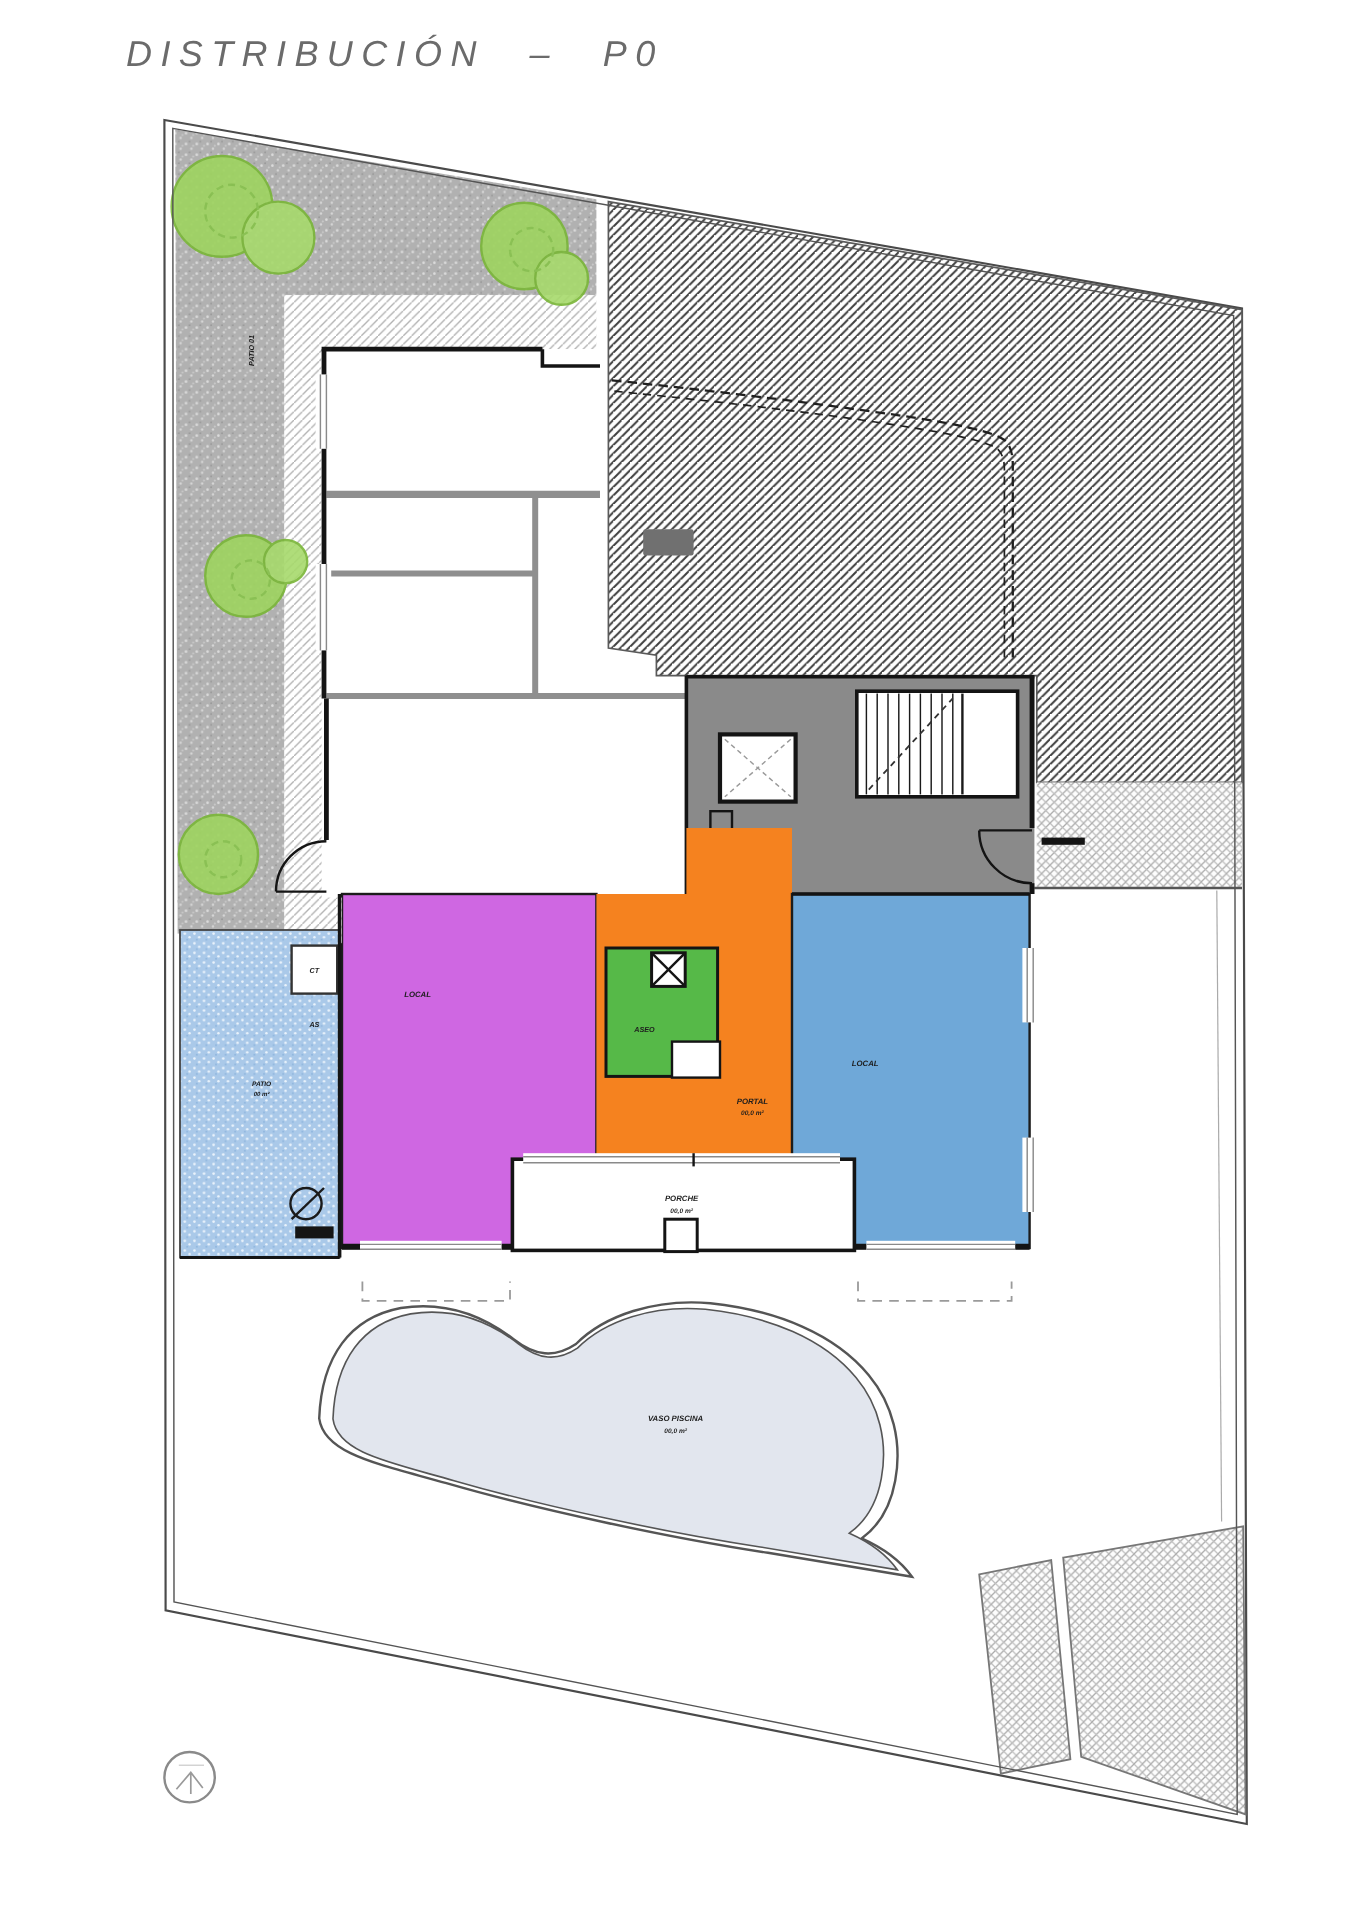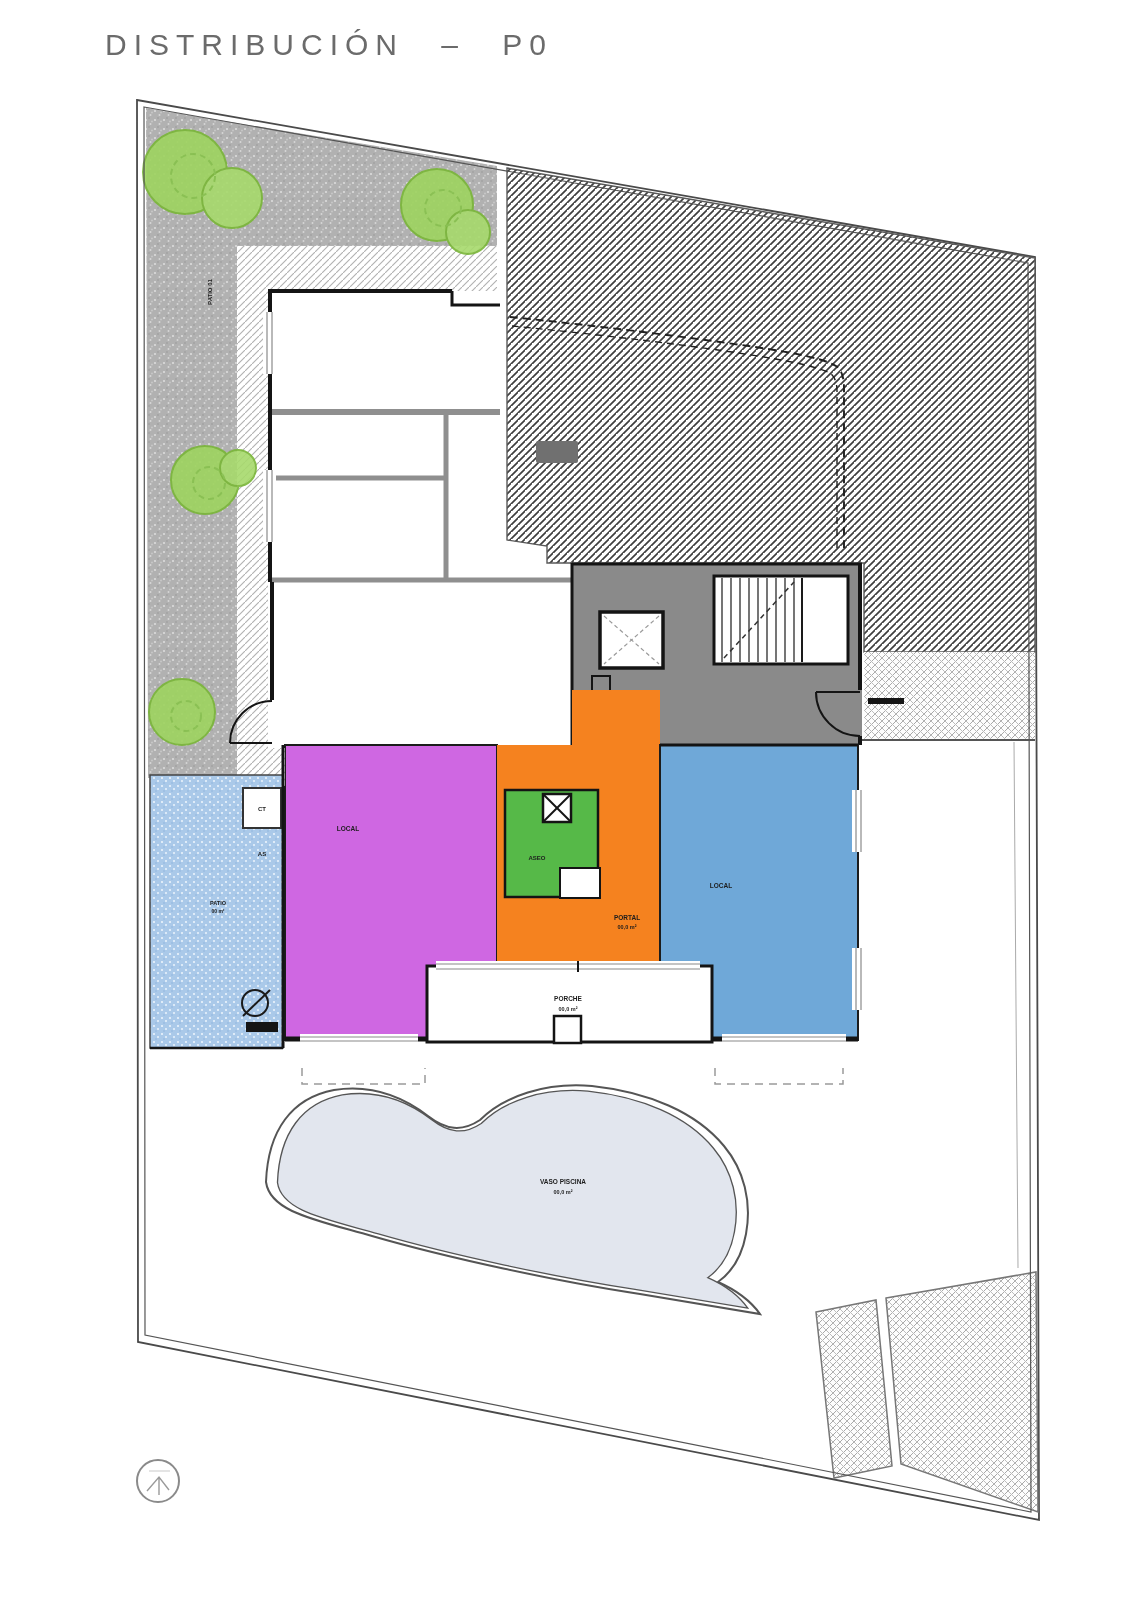--- a/index.html
+++ b/index.html
@@ -1,17 +1,17 @@
 <!DOCTYPE html>
 <html><head>
 <meta charset="utf-8">
 <style>
   html,body{margin:0;padding:0;background:#ffffff;}
   .page{position:relative;width:1130px;height:1600px;background:#ffffff;overflow:hidden;
-        font-family:"Liberation Sans", sans-serif;}
+        font-family:"Liberation Sans", sans-serif;font-style:italic;}
   svg{display:block;}
   text{font-family:"Liberation Sans", sans-serif;}
   .plan-title{fill:#6b6b6b;font-size:30px;letter-spacing:7px;word-spacing:22px;font-weight:400;}
   .tiny{fill:#1d1d1d;font-weight:700;}
 </style>
 </head>
 <body>
 
 <div class="page">
 <svg width="1130" height="1600" viewBox="0 0 1130 1600" xmlns="http://www.w3.org/2000/svg">

